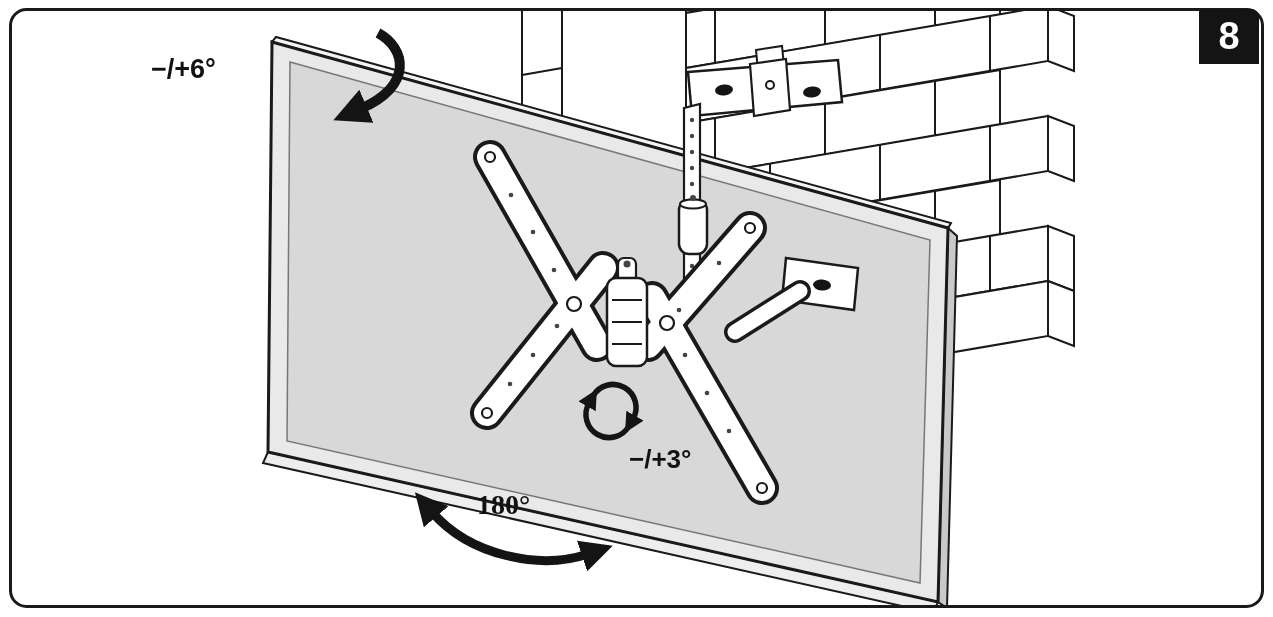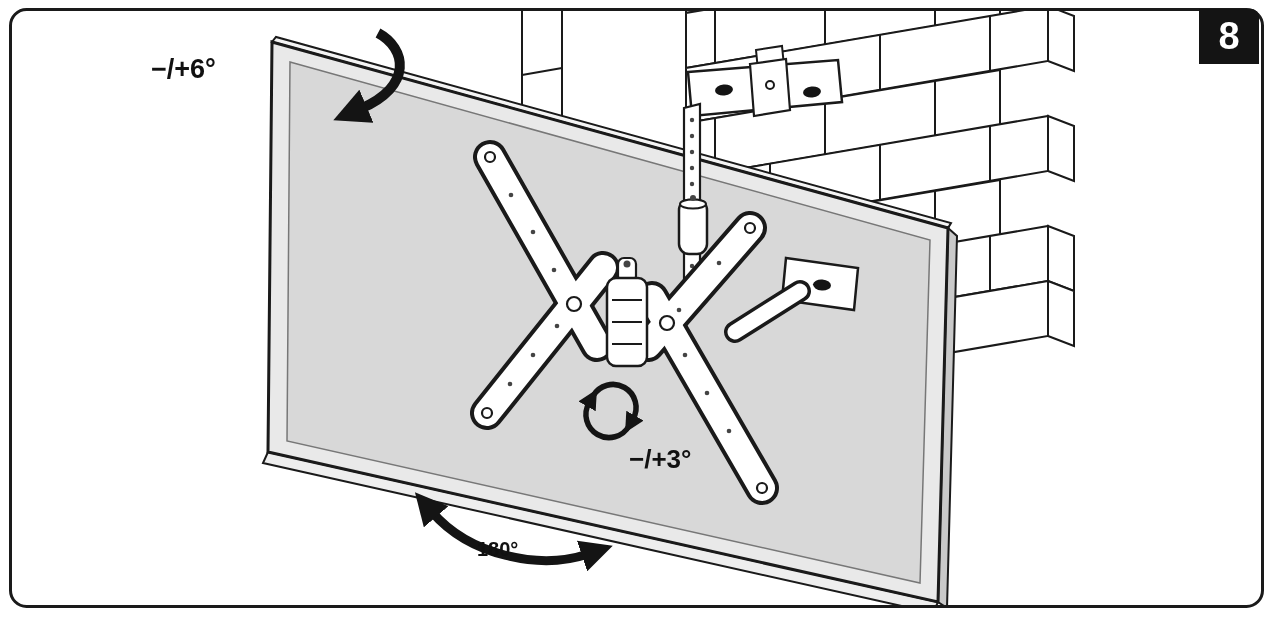--- a/index.html
+++ b/index.html
@@ -10,21 +10,21 @@
     position:relative; overflow:hidden;
   }
   .stage { position:absolute; inset:0; }
   svg { position:absolute; top:0; left:0; display:block; }
   .label {
     position:absolute; font-weight:700; color:#111111; white-space:nowrap;
     letter-spacing:0;
   }
   #tilt-label   { left:151px; top:54px;  font-size:27px; }
   #level-label  { left:629px; top:444px; font-size:26px; }
-  #swivel-label { left:477px; top:538px; font-size:20px; }
+  #swivel-label { left:477px; top:489px; font-size:28px;font-family:Liberation Serif, serif; }
   .step-badge {
     position:absolute; left:1199px; top:9px; width:60px; height:55px;
     background:#141414; color:#ffffff;
     display:flex; align-items:center; justify-content:center;
     font-size:38px; font-weight:700;
     border-top-right-radius:8px;
   }
 </style>
 </head>
 <body>

